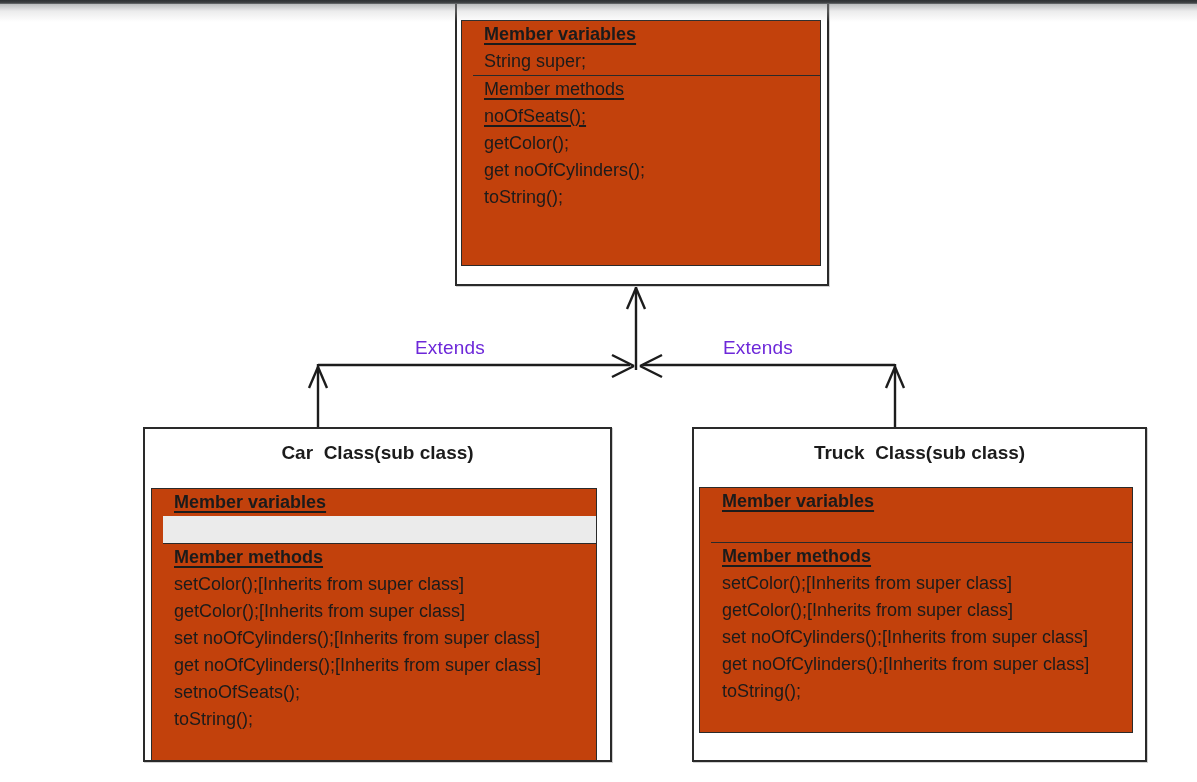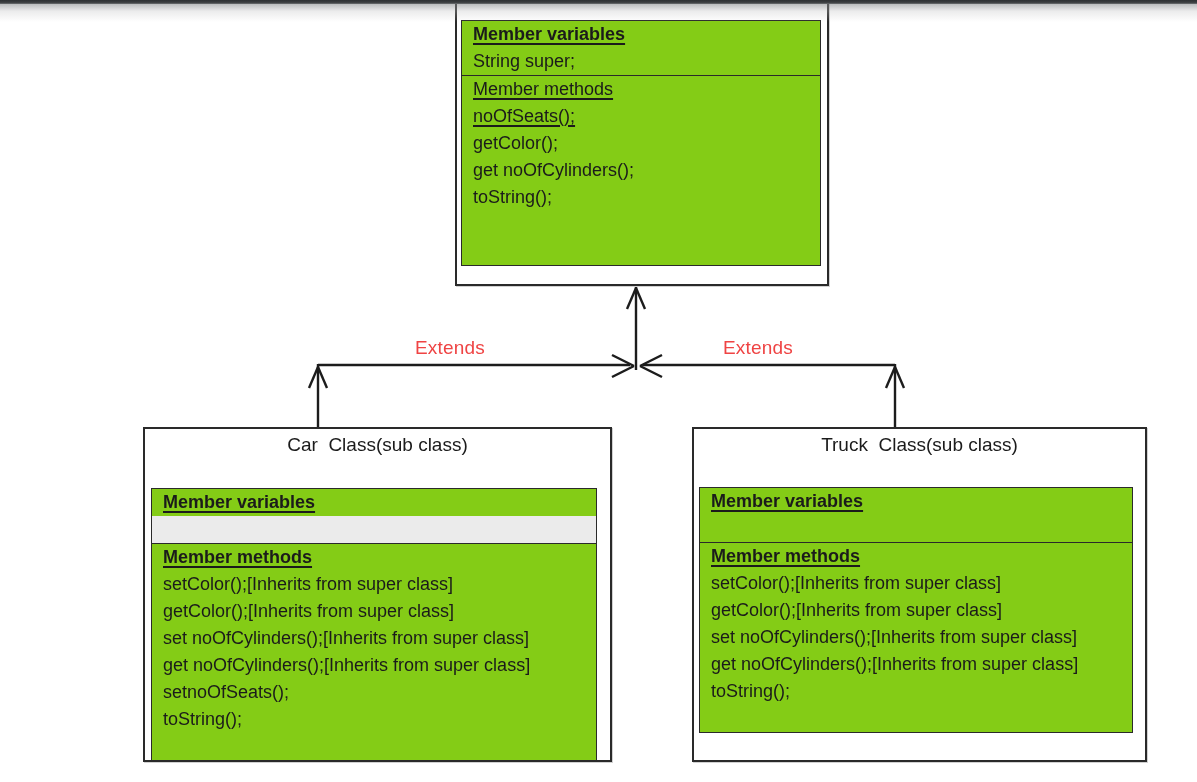--- a/index.html
+++ b/index.html
@@ -25,54 +25,55 @@
     background: linear-gradient(to bottom, rgba(130,133,135,0.55) 0%, rgba(190,191,192,0.30) 40%, rgba(255,255,255,0) 100%);
     z-index: 6; pointer-events: none;
   }
 
   
   svg.connectors { position: absolute; left: 0; top: 0; z-index: 1; }
 
   .extends-label {
     position: absolute; top: 336px; width: 110px;
     font-size: 19px; line-height: 24px; text-align: center;
-    color: #ef4444; letter-spacing: 0.2px;
+    color: #6d28d9; letter-spacing: 0.2px;
     z-index: 2;
   }
   .extends-label.left  { left: 395px; }
   .extends-label.right { left: 703px; }
 
   
   .outer-box {
     position: absolute;
     border: 2px solid #2a2a2a;
     background: #ffffff;
     z-index: 2;
     box-shadow: 1px 1px 0 rgba(0,0,0,0.18);
   }
   .inner-box {
     position: absolute;
     border: 1.6px solid #2a2a2a;
-    background: #84cc16;
+    background: #c2410c;
     overflow: hidden;
+    padding-left: 11px;
   }
 
   .superclass-outer { left: 455px; top: -14px; width: 374px; height: 300px; border-top: none; }
   .superclass-inner { left: 4px;  top: 34px;  width: 360px; height: 246px; }
 
   .car-outer   { left: 143px; top: 427px; width: 469px; height: 335px; }
   .car-inner   { left: 6px;   top: 59px;  width: 446px; height: 273px; }
 
   .truck-outer { left: 692px; top: 427px; width: 455px; height: 335px; }
   .truck-inner { left: 5px;   top: 58px;  width: 434px; height: 246px; }
 
   .box-title {
-    padding-top: 5px;
+    padding-top: 13px;
     text-align: center;
-    font-weight: normal;
+    font-weight: bold;
     font-size: 19px;
     white-space: pre;
   }
 
   .row {
     height: 27px;
     line-height: 27px;
     font-size: 18px;
     padding-left: 11px;
     white-space: pre;

